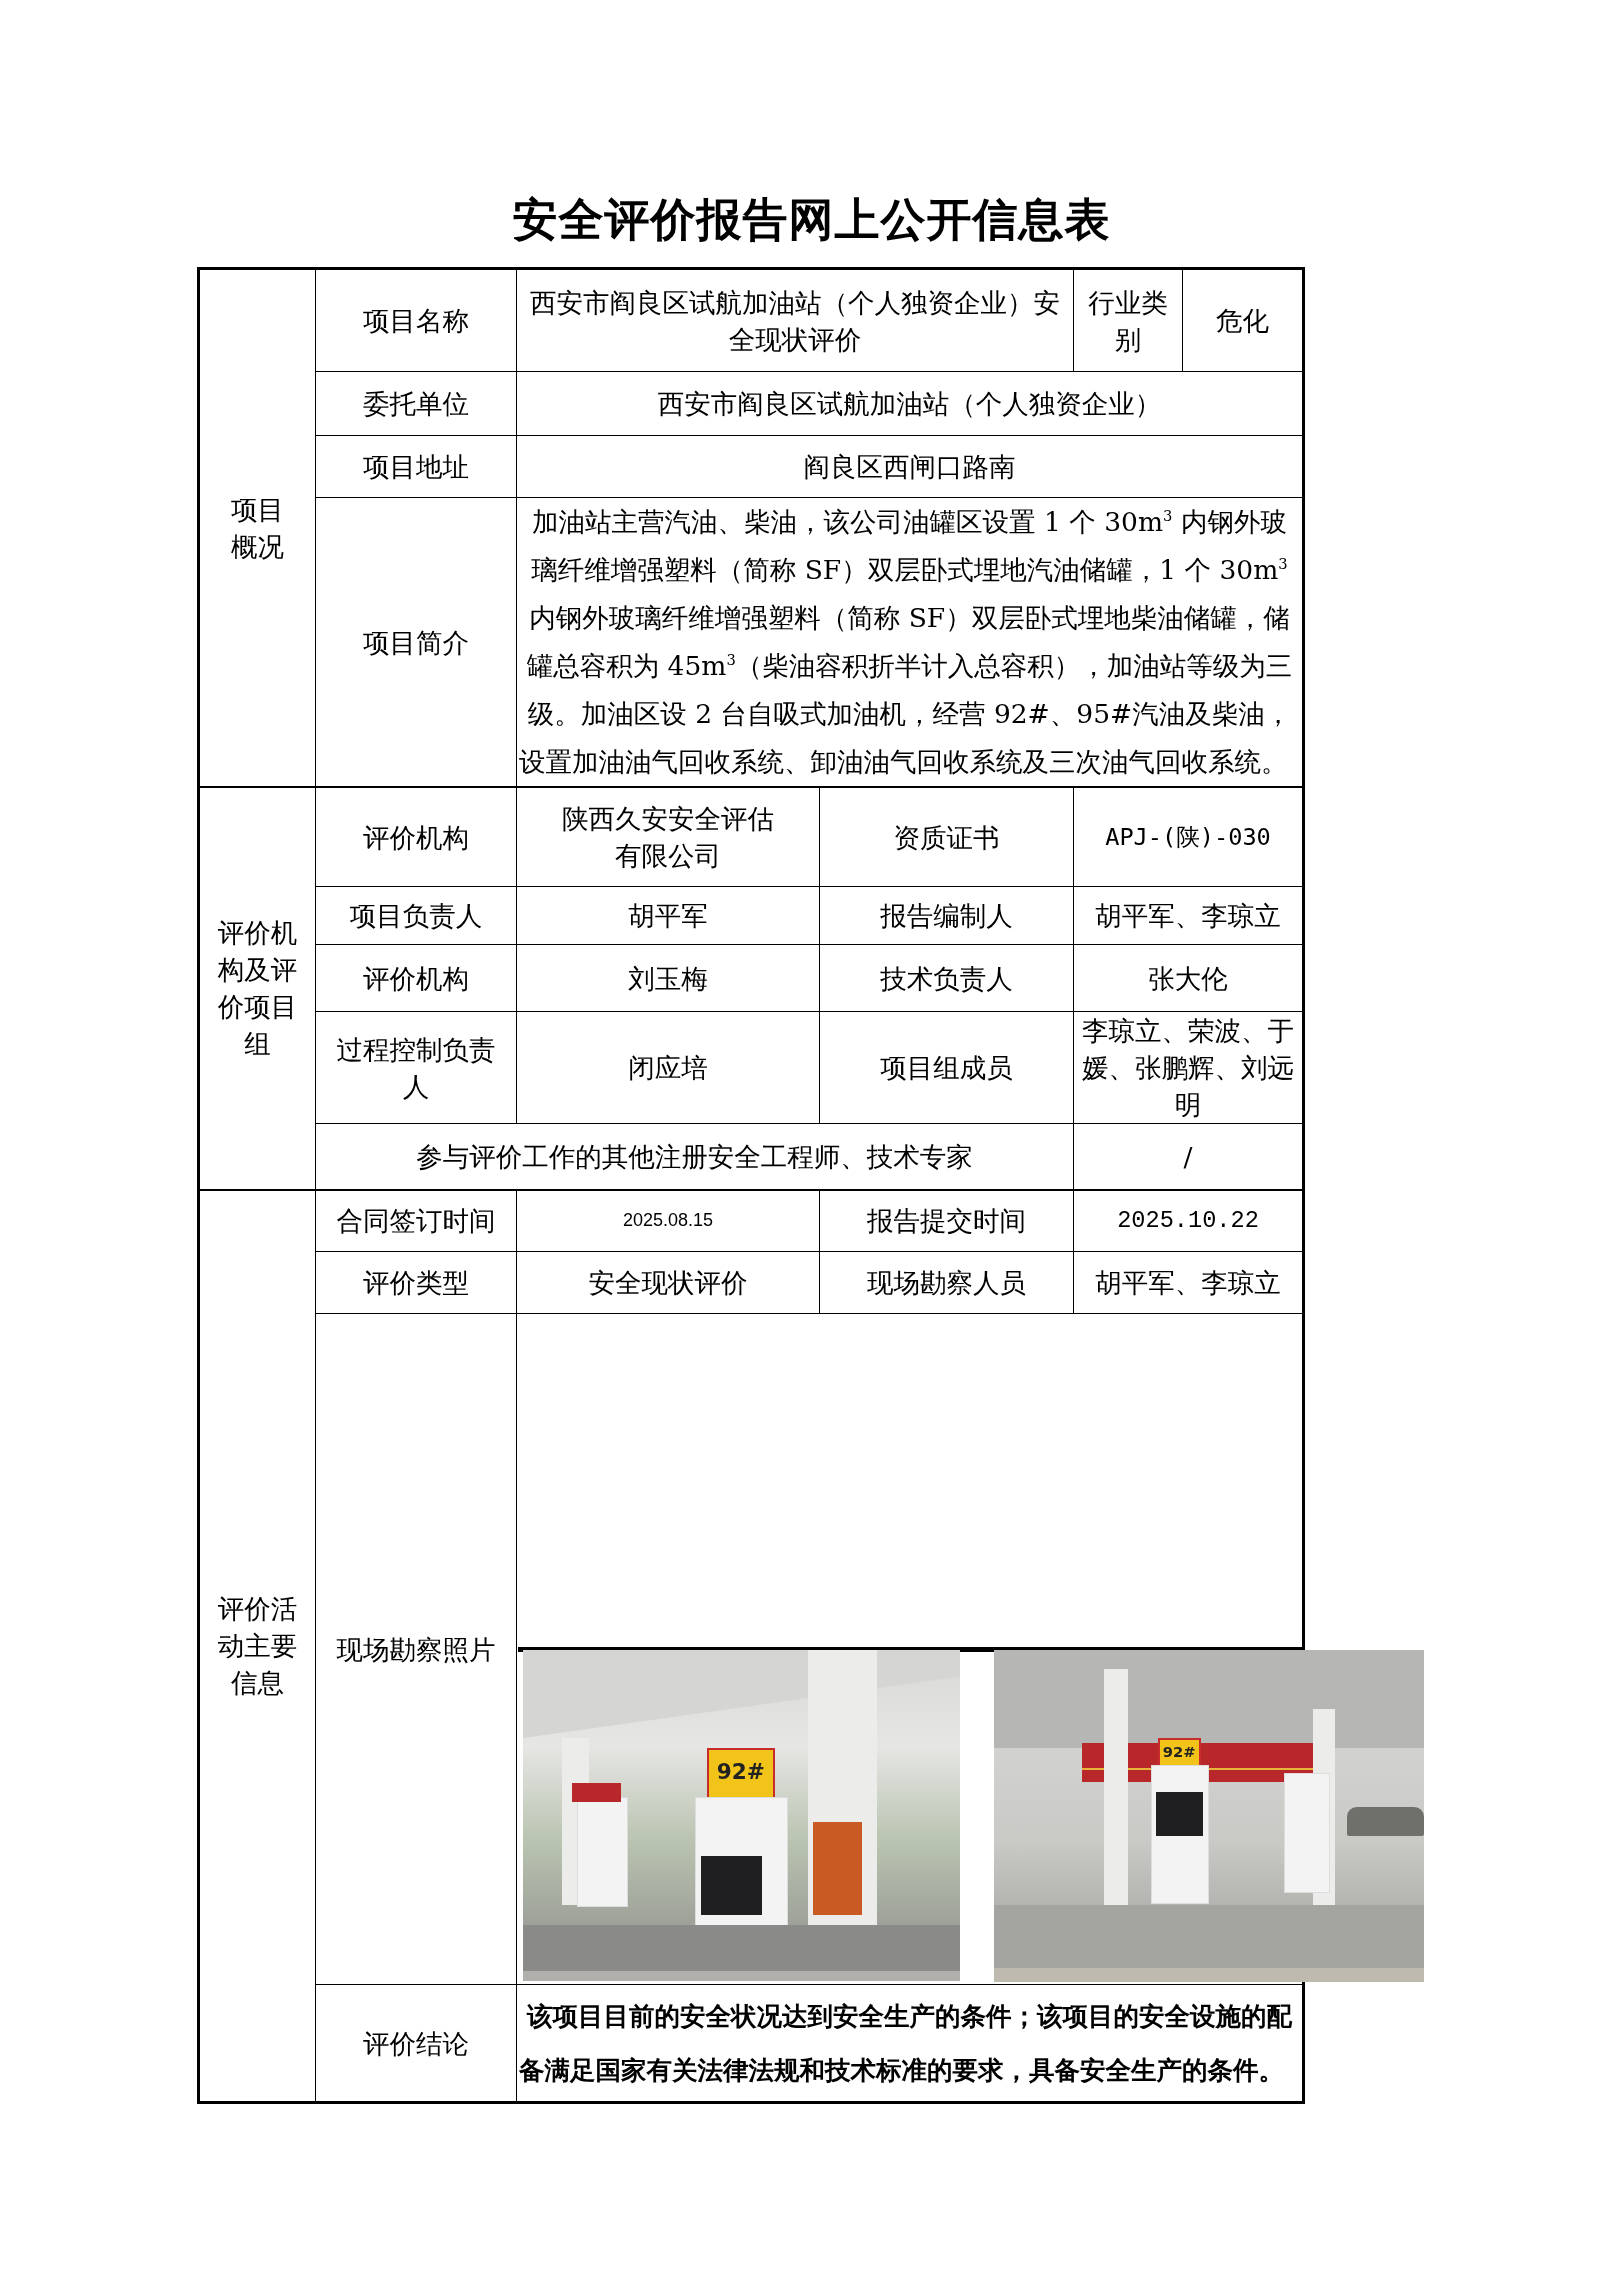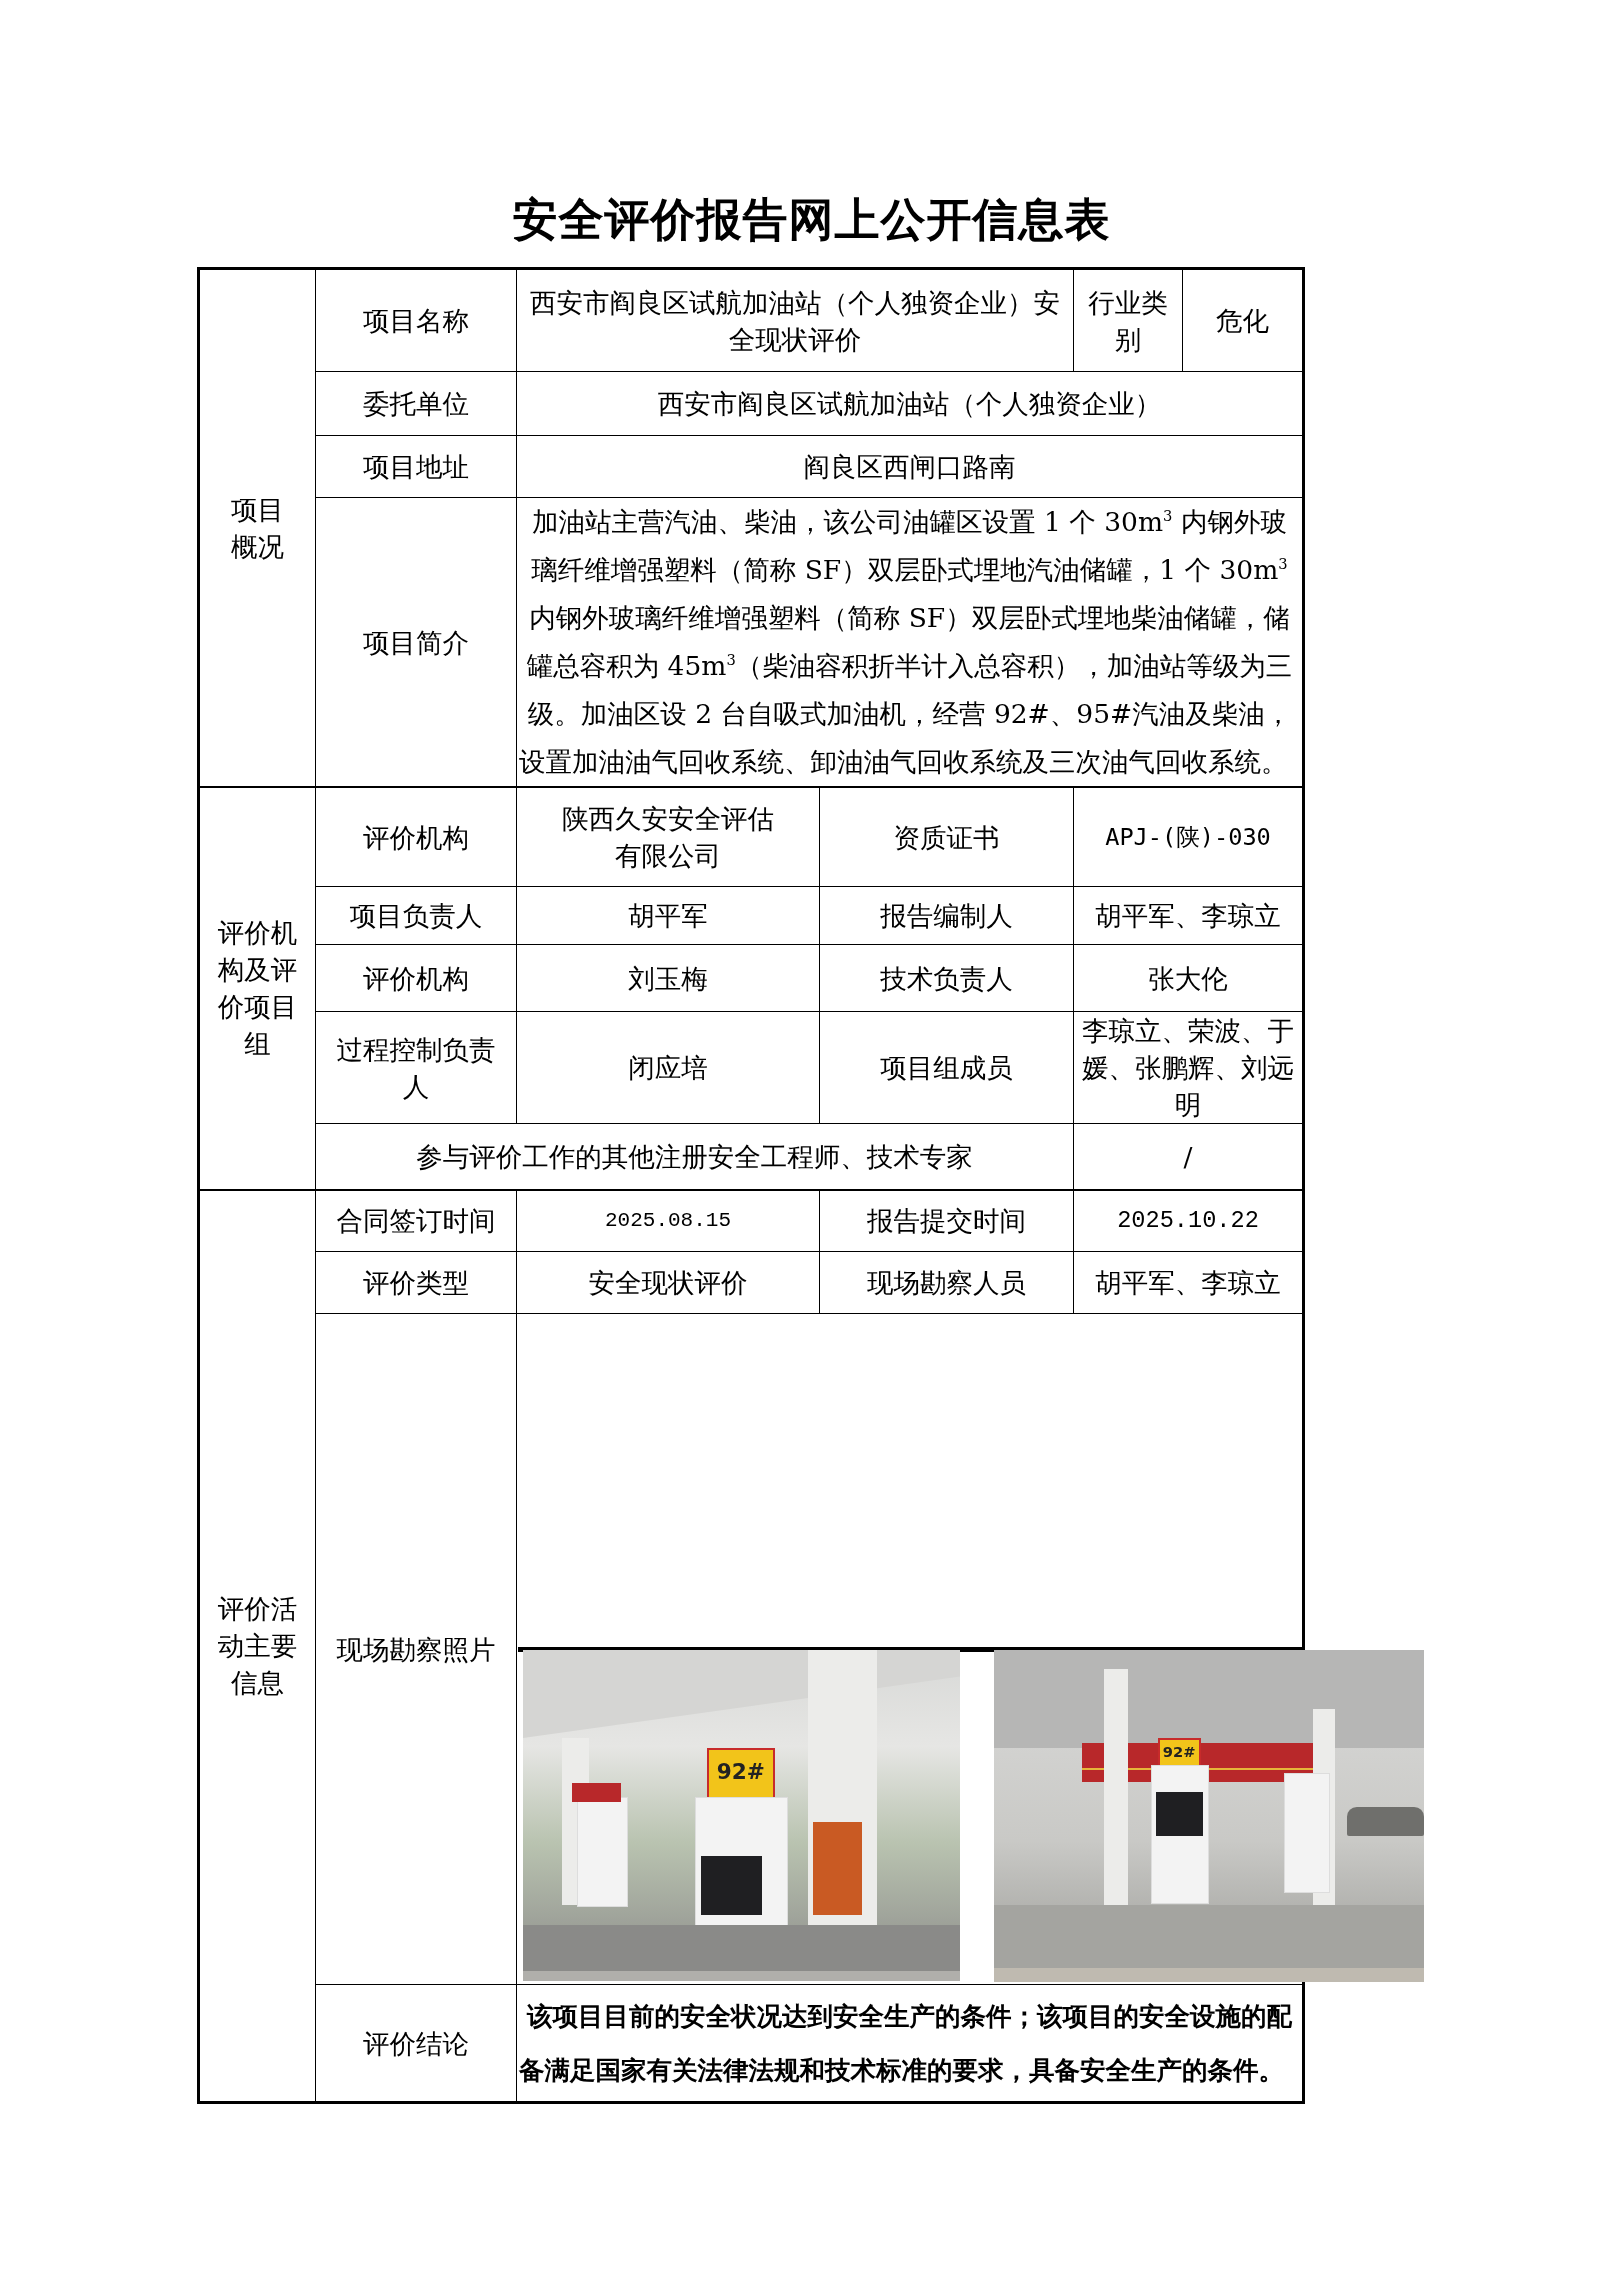--- a/index.html
+++ b/index.html
@@ -96,21 +96,21 @@
     <td colspan="2" style="padding:0">李琼立、荣波、于媛、张鹏辉、刘远明</td>
   </tr>
   <tr style="height:66px">
     <td colspan="3">参与评价工作的其他注册安全工程师、技术专家</td>
     <td colspan="2">/</td>
   </tr>
 
   <tr class="sec-top" style="height:62px">
     <td rowspan="4" style="padding:0 14.7px"><span>评价活动主要信息</span></td>
     <td>合同签订时间</td>
-    <td style="font-family:Liberation Mono, monospace;font-size:21px">2025.08.15</td>
+    <td style="font-family:Liberation Sans, sans-serif;font-size:18px">2025.08.15</td>
     <td>报告提交时间</td>
     <td colspan="2" style="font-family:Liberation Mono, monospace;font-size:23.6px">2025.10.22</td>
   </tr>
   <tr style="height:62px">
     <td>评价类型</td>
     <td>安全现状评价</td>
     <td>现场勘察人员</td>
     <td colspan="2">胡平军、李琼立</td>
   </tr>
   <tr style="height:671px">

